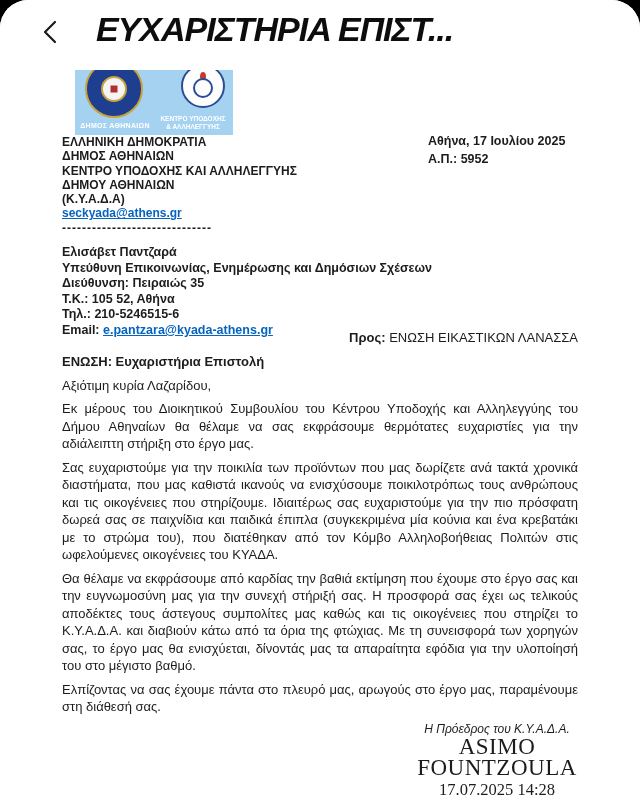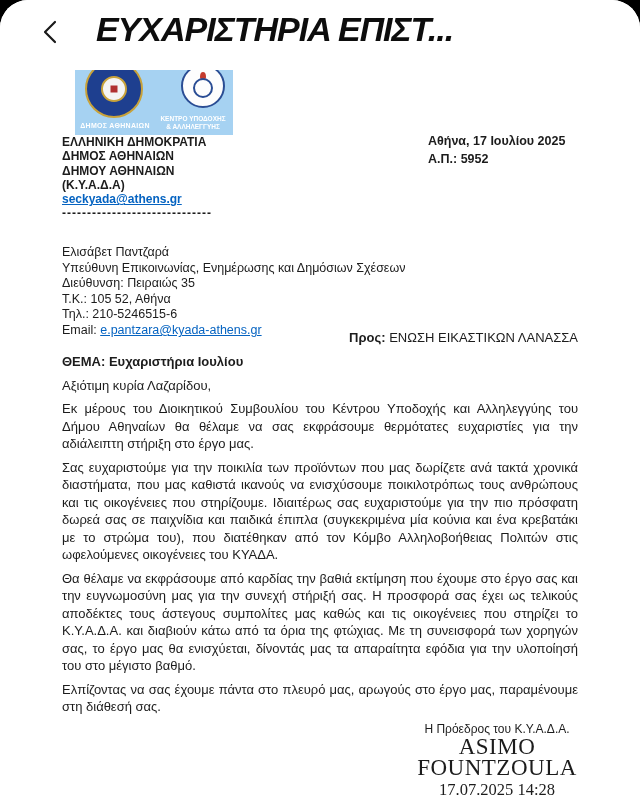--- a/index.html
+++ b/index.html
@@ -31,35 +31,35 @@
 
   
   .date-block{position:absolute;left:428px;top:70px;font-size:12.5px;font-weight:700;line-height:18px;}
 
   
   .org-block{position:absolute;left:62px;top:73px;font-size:12px;font-weight:700;line-height:14.3px;}
   .org-block a{color:#0563c1;}
   .divider{font-weight:700;letter-spacing:1px;font-size:12px;}
 
   
-  .contact-block{position:absolute;left:62px;top:183px;font-size:12.5px;line-height:15.6px;font-weight:400;}
+  .contact-block{position:absolute;left:62px;top:183px;font-size:12.5px;line-height:15.6px;font-weight:700;}
   .contact-block a{color:#0563c1;}
 
   
   .recipient{position:absolute;left:62px;top:268px;width:516px;text-align:right;font-size:13px;}
   .recipient b{font-weight:700;margin-top:29px;}
 
   
   .letter-body{position:absolute;left:62px;top:291px;width:516px;font-size:13px;line-height:17.5px;}
   .subject{margin:0;font-weight:700;}
   .salutation{margin:6px 0 0;}
   .para{margin:6px 0 0;text-align:justify;}
   .closing{margin:5px 0 0;text-align:right;padding-right:8px;}
   .sig{margin:6px 0 0 315px;width:240px;text-align:center;}
-  .sig-title{font-size:12px;line-height:14px;}
+  .sig-title{font-size:12px;line-height:14px;font-style:italic;}
   .sig-stamp-name{font-family:"Liberation Serif",serif;font-size:23px;line-height:21px;letter-spacing:.5px;}
   .sig-stamp-dt{font-family:"Liberation Serif",serif;font-size:16.5px;line-height:20px;margin-top:2px;}
 </style>
 </head>
 <body>
 
 <div class="screen">
   <div class="page">
 
     <div class="hdr">
@@ -93,41 +93,42 @@
       </div>
 
       <div class="date-block">
         <div>Αθήνα, 17 Ιουλίου 2025</div>
         <div>Α.Π.: 5952</div>
       </div>
 
       <div class="org-block">
         <div>ΕΛΛΗΝΙΚΗ ΔΗΜΟΚΡΑΤΙΑ</div>
         <div>ΔΗΜΟΣ ΑΘΗΝΑΙΩΝ</div>
+        <div>ΚΕΝΤΡΟ ΥΠΟΔΟΧΗΣ ΚΑΙ ΑΛΛΗΛΕΓΓΥΗΣ</div>
         <div>ΔΗΜΟΥ ΑΘΗΝΑΙΩΝ</div>
         <div>(Κ.Υ.Α.Δ.Α)</div>
         <div><a href="#">seckyada@athens.gr</a></div>
         <div class="divider">------------------------------</div>
       </div>
 
       <div class="contact-block">
         <div>Ελισάβετ Παντζαρά</div>
         <div>Υπεύθυνη Επικοινωνίας, Ενημέρωσης και Δημόσιων Σχέσεων</div>
         <div>Διεύθυνση: Πειραιώς 35</div>
         <div>Τ.Κ.: 105 52, Αθήνα</div>
         <div>Τηλ.: 210-5246515-6</div>
         <div><span>Email: </span><a href="#">e.pantzara@kyada-athens.gr</a></div>
       </div>
 
       <div class="recipient">
         <b>Προς:</b><span> ΕΝΩΣΗ ΕΙΚΑΣΤΙΚΩΝ ΛΑΝΑΣΣΑ</span>
       </div>
 
       <div class="letter-body">
-        <p class="subject">ΘΕΜΑ: Ευχαριστήρια Ιουλίου</p>
+        <p class="subject">ΕΝΩΣΗ: Ευχαριστήρια Επιστολή</p>
         <p class="salutation">Αξιότιμη κυρία Λαζαρίδου,</p>
         <p class="para">Εκ μέρους του Διοικητικού Συμβουλίου του Κέντρου Υποδοχής και Αλληλεγγύης του Δήμου Αθηναίων θα θέλαμε να σας εκφράσουμε θερμότατες ευχαριστίες για την αδιάλειπτη στήριξη στο έργο μας.</p>
         <p class="para">Σας ευχαριστούμε για την ποικιλία των προϊόντων που μας δωρίζετε ανά τακτά χρονικά διαστήματα, που μας καθιστά ικανούς να ενισχύσουμε ποικιλοτρόπως τους ανθρώπους και τις οικογένειες που στηρίζουμε. Ιδιαιτέρως σας ευχαριστούμε για την πιο πρόσφατη δωρεά σας σε παιχνίδια και παιδικά έπιπλα (συγκεκριμένα μία κούνια και ένα κρεβατάκι με το στρώμα του), που διατέθηκαν από τον Κόμβο Αλληλοβοήθειας Πολιτών στις ωφελούμενες οικογένειες του ΚΥΑΔΑ.</p>
         <p class="para">Θα θέλαμε να εκφράσουμε από καρδίας την βαθιά εκτίμηση που έχουμε στο έργο σας και την ευγνωμοσύνη μας για την συνεχή στήριξή σας. Η προσφορά σας έχει ως τελικούς αποδέκτες τους άστεγους συμπολίτες μας καθώς και τις οικογένειες που στηρίζει το Κ.Υ.Α.Δ.Α. και διαβιούν κάτω από τα όρια της φτώχιας. Με τη συνεισφορά των χορηγών σας, το έργο μας θα ενισχύεται, δίνοντάς μας τα απαραίτητα εφόδια για την υλοποίησή του στο μέγιστο βαθμό.</p>
         <p class="para">Ελπίζοντας να σας έχουμε πάντα στο πλευρό μας, αρωγούς στο έργο μας, παραμένουμε στη διάθεσή σας.</p>
         <div class="sig">
           <div class="sig-title">Η Πρόεδρος του Κ.Υ.Α.Δ.Α.</div>
           <div class="sig-stamp-name">ASIMO FOUNTZOULA</div>
           <div class="sig-stamp-dt">17.07.2025 14:28</div>
 

